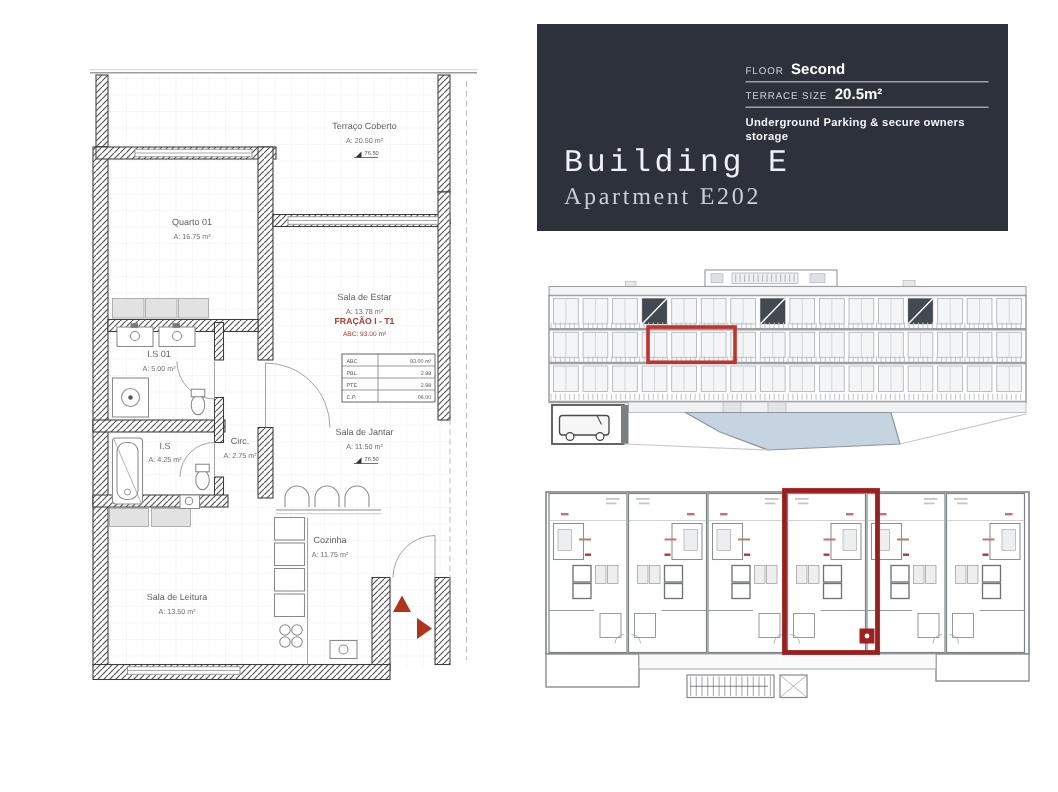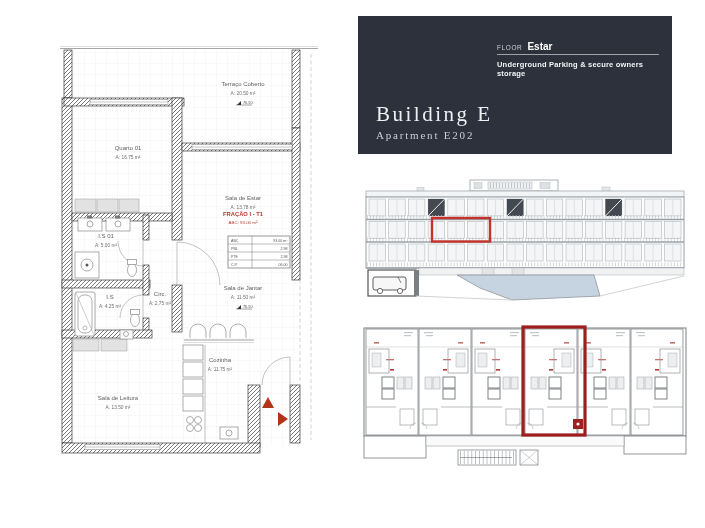--- a/index.html
+++ b/index.html
@@ -3,22 +3,22 @@
 <meta charset="utf-8">
 <style>
   html,body{margin:0;padding:0;background:#fff;}
   .canvas{position:relative;width:705px;height:528px;background:#ffffff;overflow:hidden;
           font-family:"Liberation Sans",sans-serif;}
   svg text{font-family:"Liberation Sans",sans-serif;}
 
   
   .panel{position:absolute;left:358px;top:16px;width:314px;height:138px;background:#2c313b;}
   .panel-title{position:absolute;left:18px;bottom:13px;}
-  .bldg{font-family:Liberation Serif, serif;font-size:21px;letter-spacing:2.5px;color:#eef0f3;font-weight:400;}
-  .apt{font-family:"Liberation Serif",serif;font-size:11px;letter-spacing:1.8px;color:#c9cdd4;margin-top:2px;}
+  .bldg{font-family:Liberation Mono, monospace;font-size:21px;letter-spacing:2.5px;color:#eef0f3;font-weight:400;}
+  .apt{font-family:"Liberation Serif",serif;font-size:16px;letter-spacing:1.8px;color:#c9cdd4;margin-top:2px;}
   .panel-specs{position:absolute;left:139px;top:25px;width:162px;}
   .spec-row{display:flex;align-items:baseline;gap:5px;border-bottom:1px solid rgba(255,255,255,0.55);
             padding-bottom:2px;margin-bottom:3px;}
   .spec-label{font-size:6.5px;letter-spacing:0.6px;color:#ccd1d8;text-transform:uppercase;white-space:nowrap;}
   .spec-value{font-size:10px;font-weight:bold;color:#ffffff;white-space:nowrap;}
   .spec-note{font-size:7.5px;font-weight:bold;color:#f2f4f6;margin-top:5px;letter-spacing:0.2px;}
 
   
   .floorplan{position:absolute;left:40px;top:30px;}
   .elevation{position:absolute;left:362px;top:178px;}
@@ -217,21 +217,25 @@
   </svg>
 
   <div class="panel">
     <div class="panel-title">
       <div class="bldg">Building E</div>
       <div class="apt">Apartment E202</div>
     </div>
     <div class="panel-specs">
       <div class="spec-row">
         <span class="spec-label">FLOOR</span>
-        <span class="spec-value">Estar</span>
+        <span class="spec-value">Second</span>
+      </div>
+      <div class="spec-row">
+        <span class="spec-label">TERRACE SIZE</span>
+        <span class="spec-value">20.5m²</span>
       </div>
       <div class="spec-note">Underground Parking &amp; secure owners storage</div>
     </div>
   </div>
 
   <svg class="elevation" width="328" height="132" viewBox="0 0 328 132">
     <defs>
       <g id="ew">
         <rect width="16.5" height="17" fill="#f4f5f6" stroke="#adb2b7" stroke-width="0.55"></rect>
         <line x1="8.25" y1="0.5" x2="8.25" y2="16.5" stroke="#c8ccd0" stroke-width="0.5"></line>

